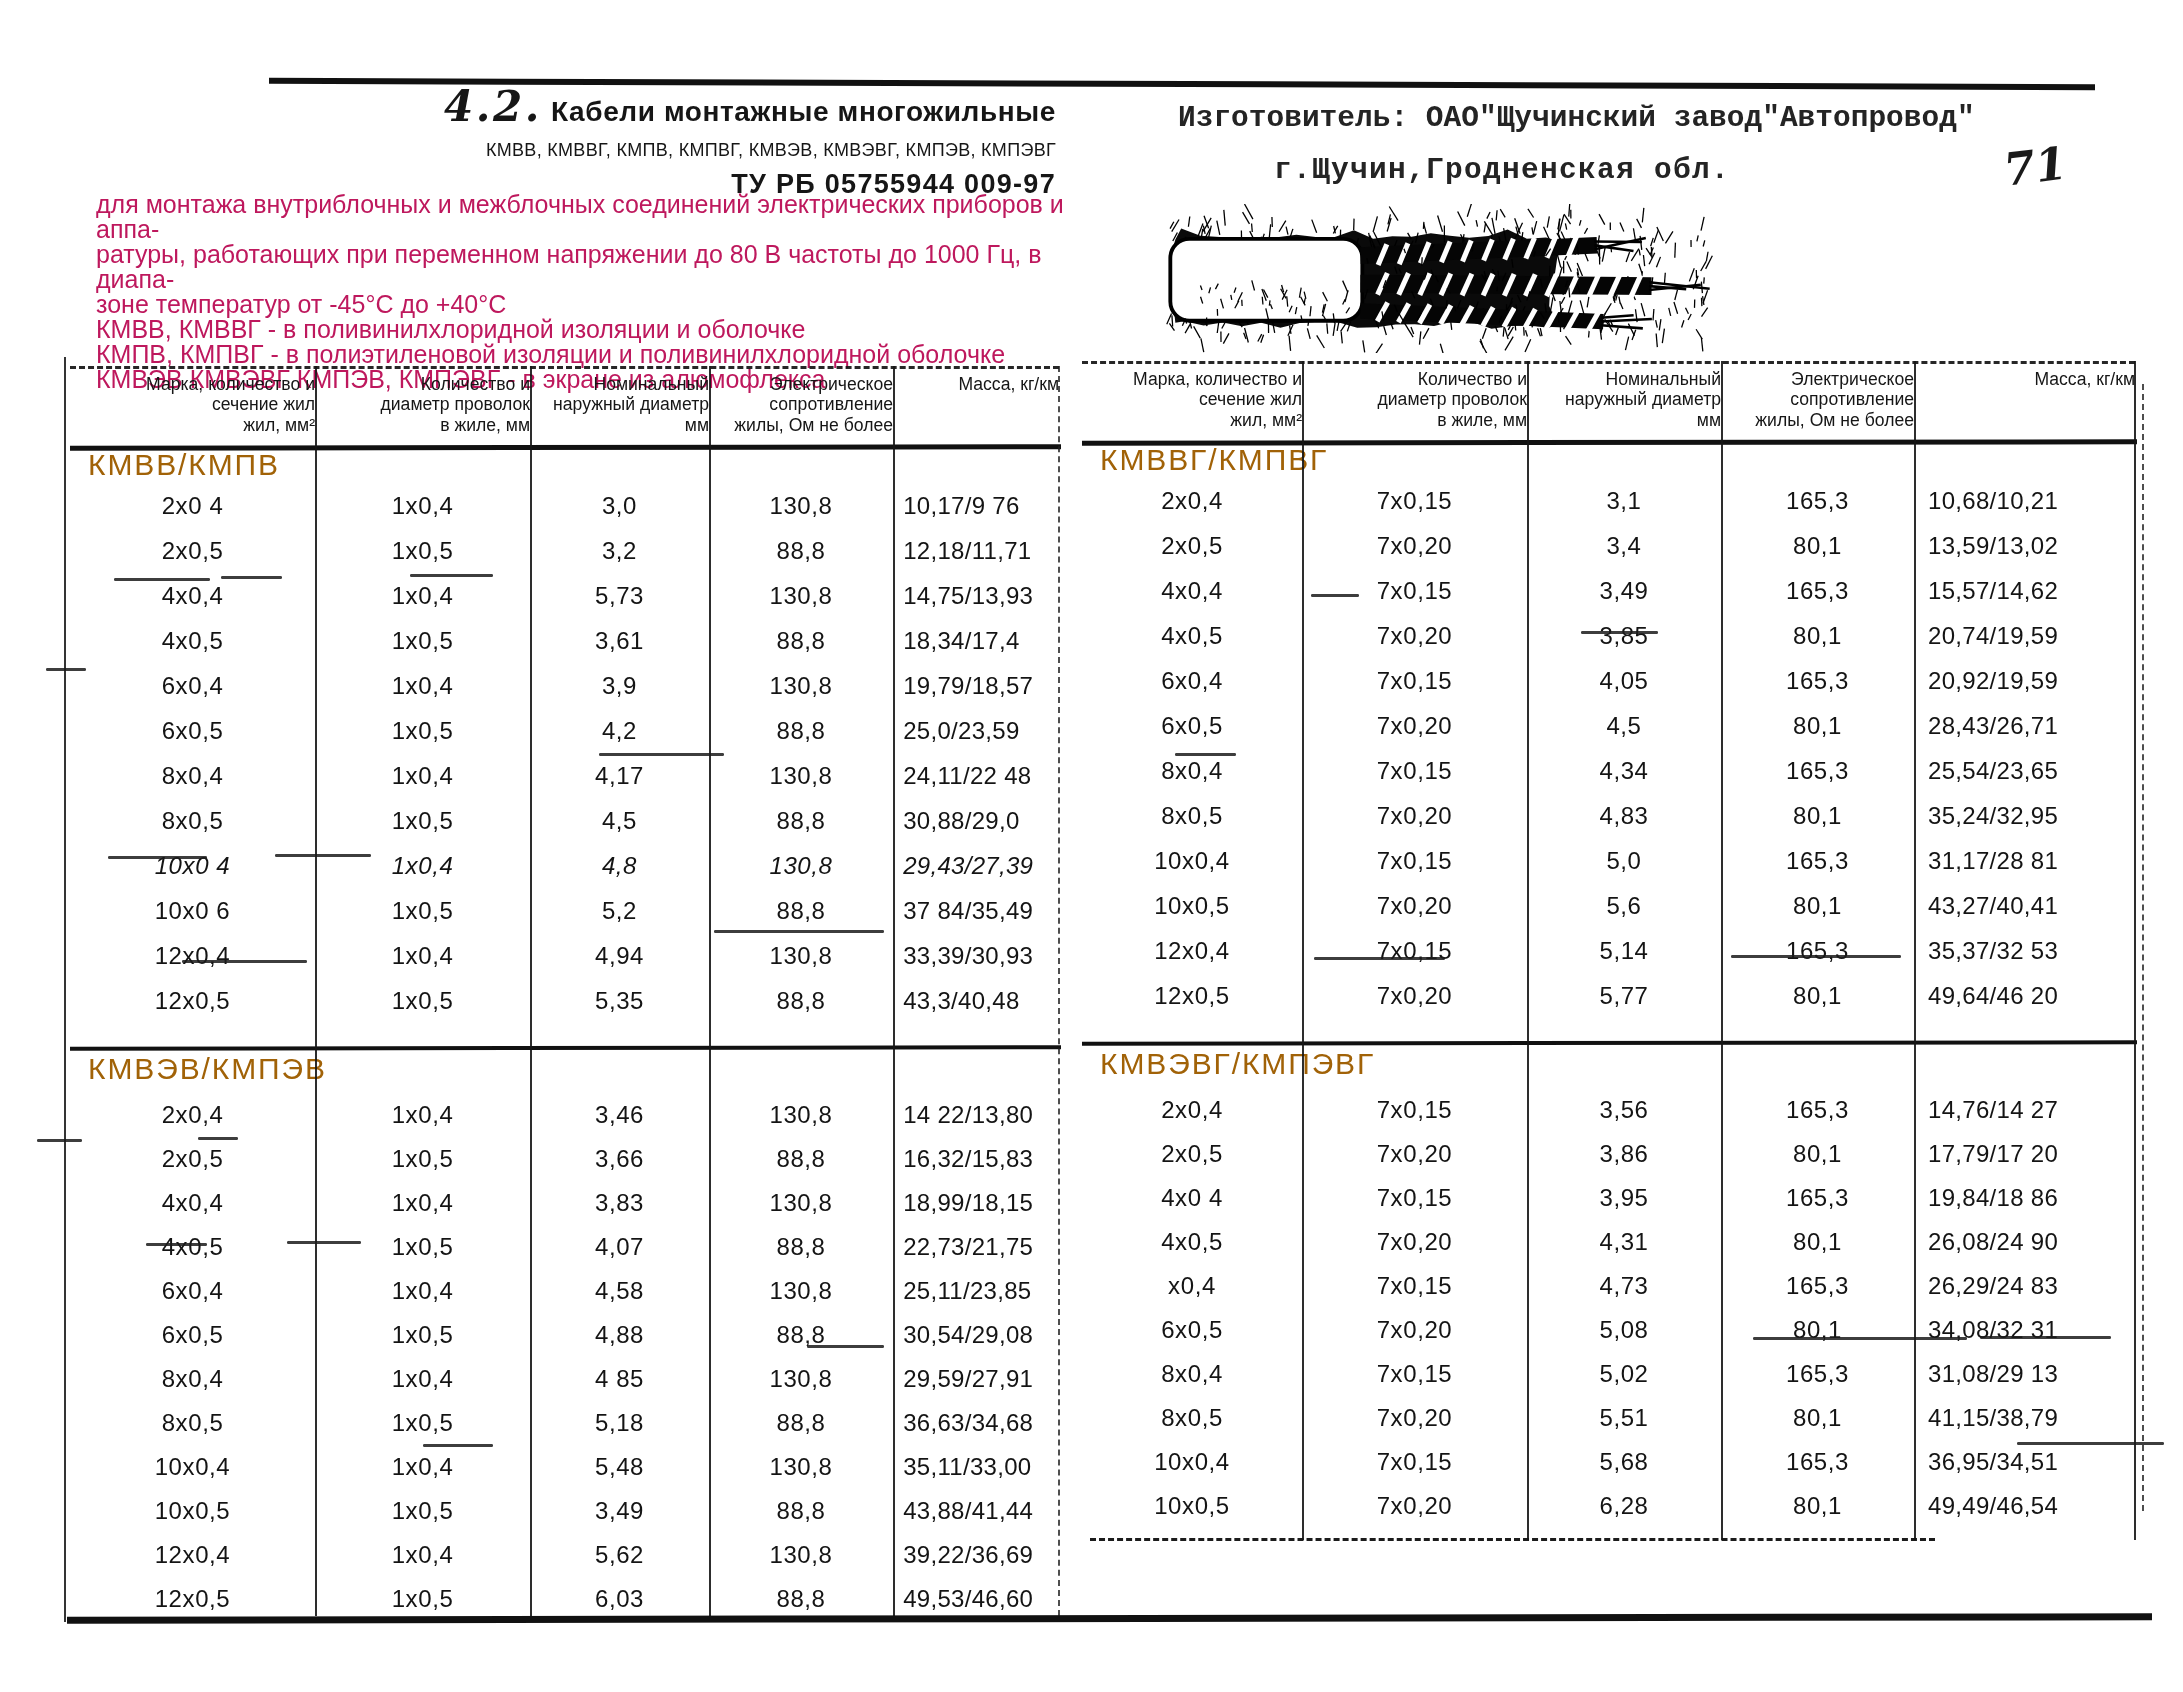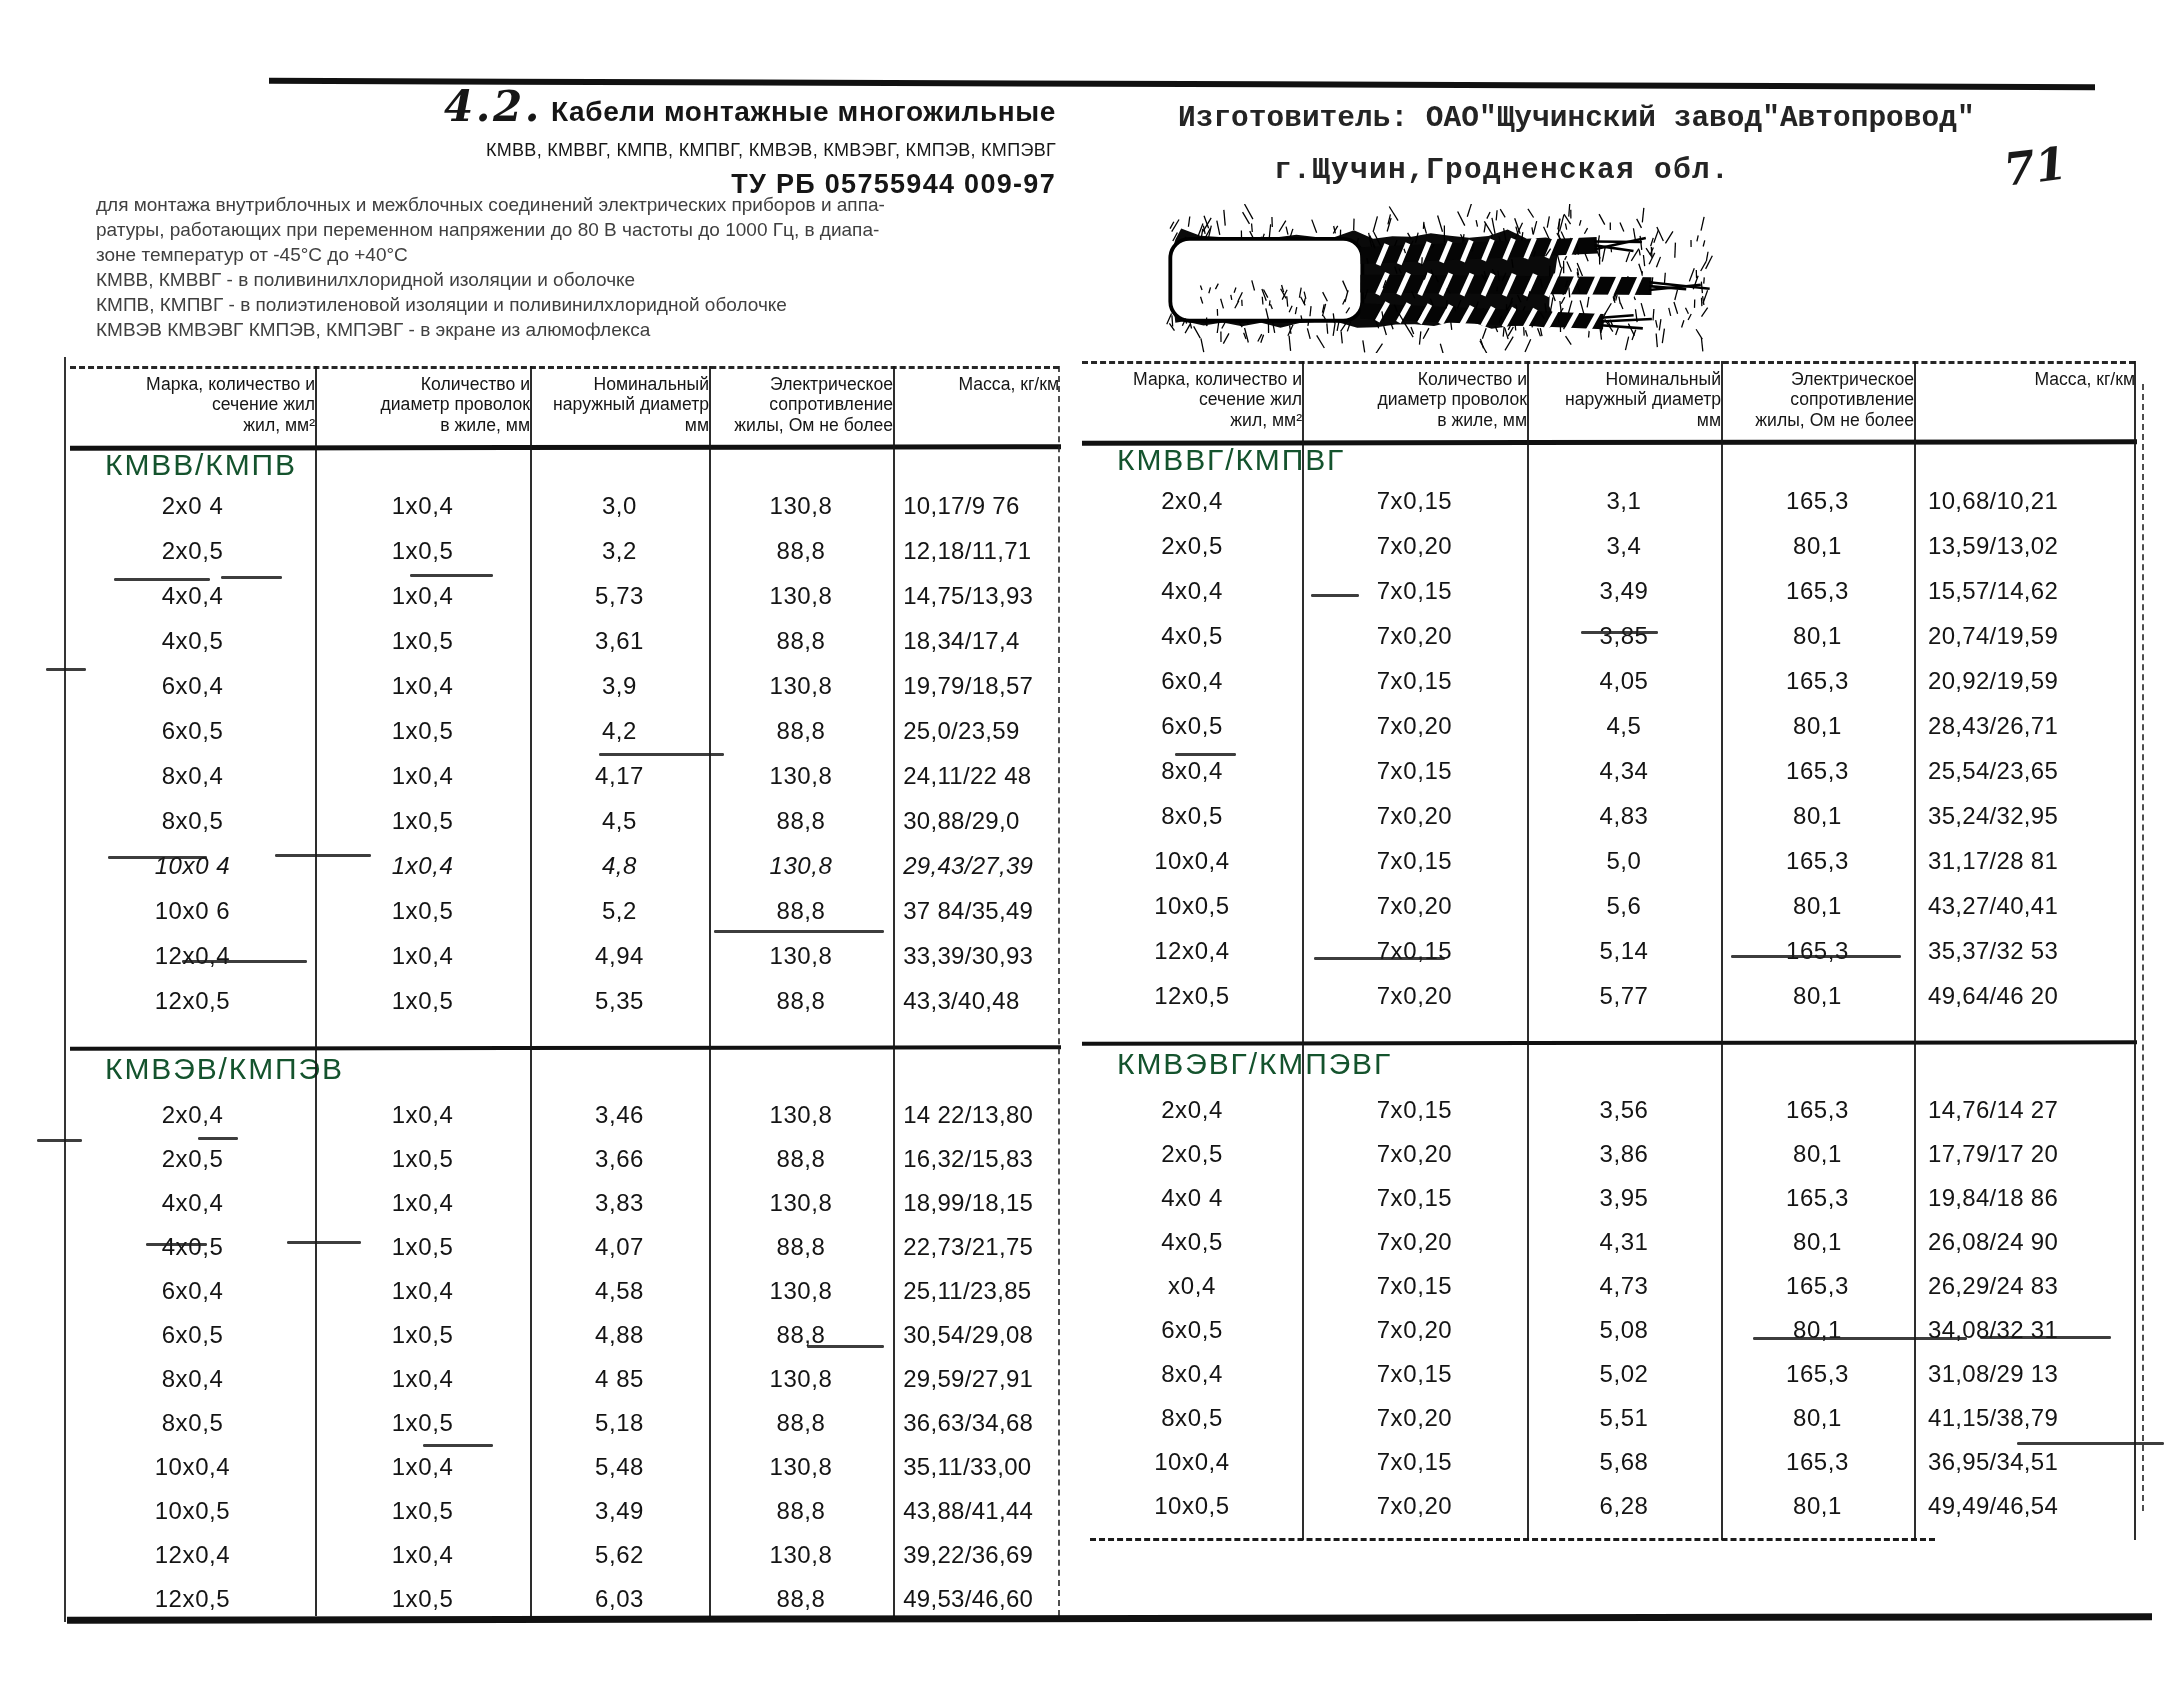--- a/index.html
+++ b/index.html
@@ -12,32 +12,32 @@
   .dashline{position:absolute;height:0;border-top:3.2px dashed #1c1c1c;}
   .hdash{position:absolute;height:0;border-top:3.2px dashed #151515;opacity:.92;}
   .dash{position:absolute;height:3.2px;background:#1b1b1b;border-radius:1.3px;opacity:.85;}
   .vdash{position:absolute;width:0;border-left:2.6px dashed #222;opacity:.8;}
   
   #title-block{position:absolute;left:96px;top:82px;width:960px;text-align:right;}
   .t1{font-size:28px;font-weight:bold;letter-spacing:0.6px;white-space:nowrap;}
   .t1 .sec{font-family:"DejaVu Serif", serif;font-style:italic;font-size:42px;font-weight:bold;letter-spacing:2.6px;padding-right:9px;}
   .t2{font-size:18px;font-weight:normal;margin-top:9px;letter-spacing:0.3px;white-space:nowrap;}
   .t3{font-size:27px;font-weight:bold;margin-top:7.7px;letter-spacing:1.3px;}
-  #description{position:absolute;left:96px;top:192px;width:973px;font-size:19px;line-height:25px;color:#404040;}
+  #description{position:absolute;left:96px;top:192px;width:973px;font-size:25px;line-height:25px;color:#be185d;}
   #manufacturer{position:absolute;left:1178px;top:101px;width:922px;
     font-family:"Liberation Mono","DejaVu Sans Mono",monospace;font-weight:bold;font-size:29.5px;color:#242424;}
   #manufacturer .m2{margin-top:18px;padding-left:96px;letter-spacing:1.3px;}
   #page-number{position:absolute;left:2004px;top:140px;font-family:"DejaVu Serif",serif;
     font-style:italic;font-weight:bold;font-size:45px;transform:rotate(-7deg);color:#1a1a1a;}
   
   .tbl{position:absolute;}
   .thead{position:absolute;left:0;top:3.8px;display:grid;align-items:start;}
   .hcell{font-size:17.6px;line-height:20.5px;font-weight:normal;text-align:right;white-space:pre-line;padding-top:3.8px;}
   .hr{position:absolute;left:0;background:#111;height:4.5px;transform:rotate(-0.08deg);}
-  .gtitle{position:absolute;left:35px;font-size:30px;letter-spacing:1.9px;line-height:33px;color:#14532d;}
+  .gtitle{position:absolute;left:18px;font-size:30px;letter-spacing:1.9px;line-height:33px;color:#a16207;}
   .rows{position:absolute;left:0;right:0;}
   .row{display:grid;align-items:center;}
   .cell{font-size:24px;color:#141414;text-align:center;letter-spacing:0.6px;}
   .cell.c4{text-align:left;padding-left:10.2px;letter-spacing:0.3px;}
   .tbl.right .cell.c4{padding-left:14px;}
   .vline{position:absolute;top:0;width:1.9px;background:#161616;opacity:.9;}
   
   #cable-wrap{position:absolute;left:1146px;top:204px;width:576px;height:149px;}
 </style>
 </head>

